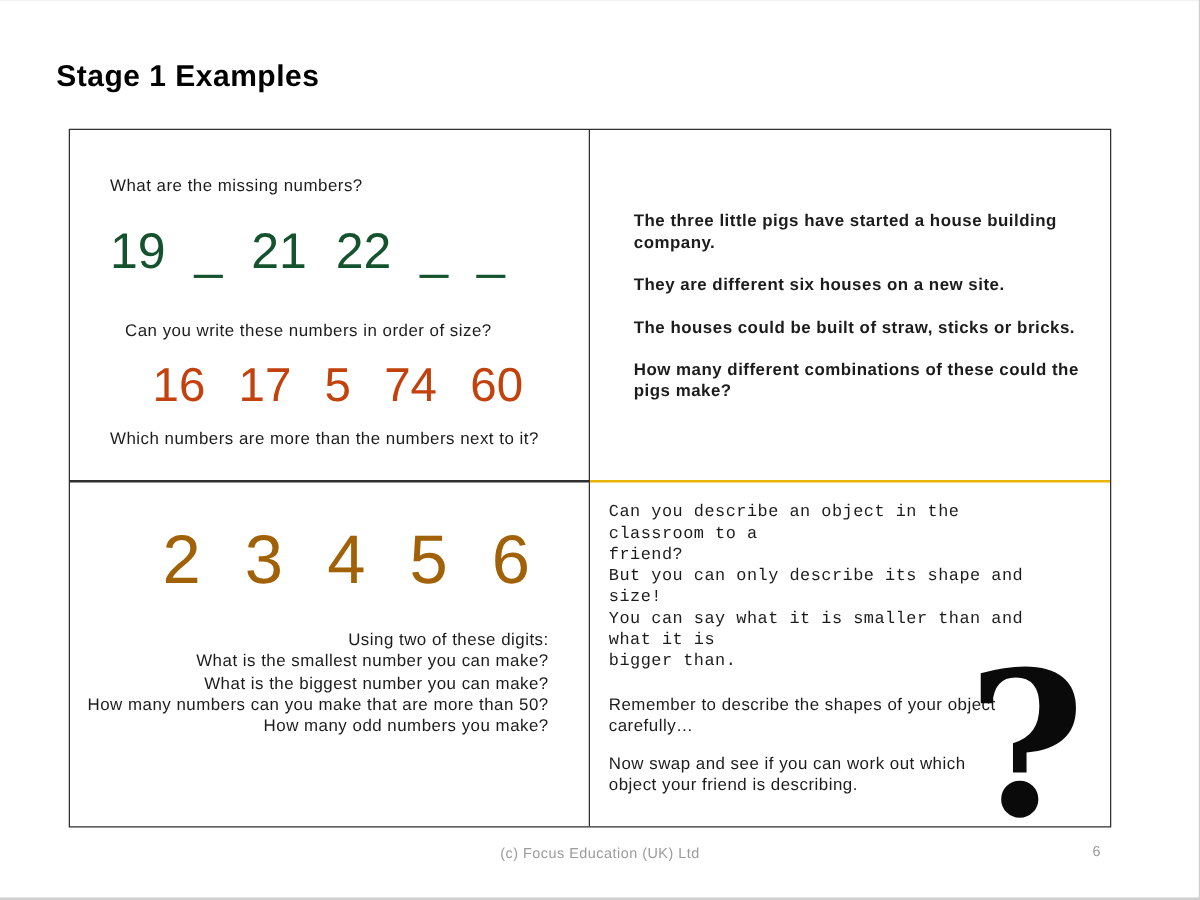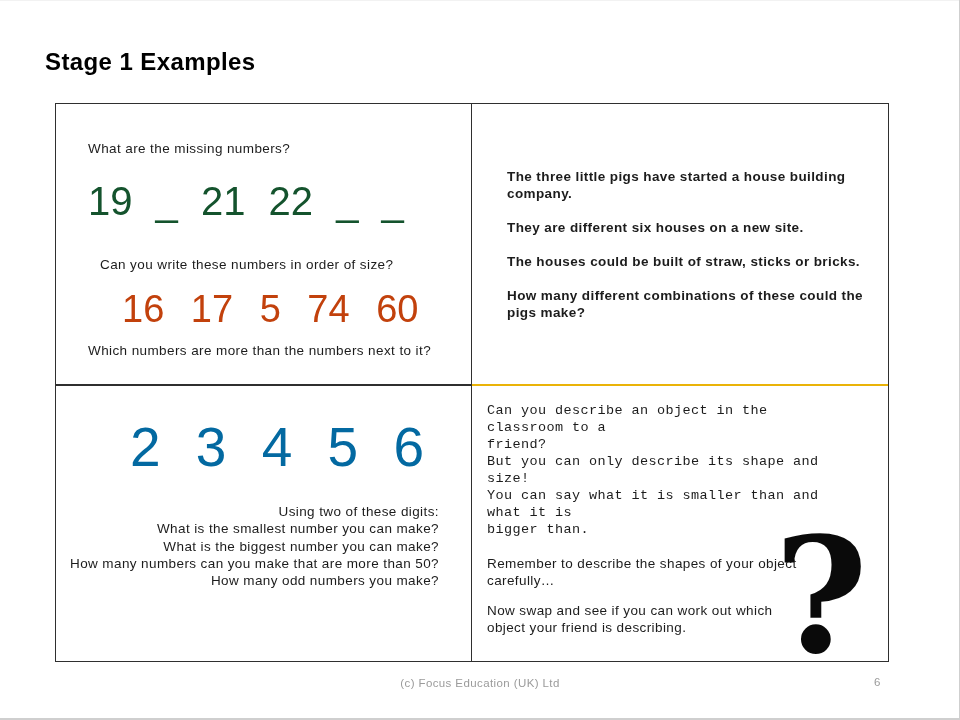--- a/index.html
+++ b/index.html
@@ -63,21 +63,21 @@
   }
   .tl-q3 { position: absolute; left: 32px; top: 238px; white-space: nowrap; }
 
   
   .tr-text { position: absolute; left: 35px; top: 64px; width: 378px; }
 
   
   .bl-digits {
     position: absolute; left: 74px; top: 34px;
     font-size: 55px; line-height: 1; word-spacing: 20px;
-    white-space: nowrap; color: #0369a1;
+    white-space: nowrap; color: #a16207;
   }
   .bl-text { position: absolute; left: 14px; top: 117px; }
   .bl-text .q { line-height: 17.3px; text-align: right; }
 
   
   .br-text { position: absolute; left: 15px; top: 16px; width: 362px; }
   .br-text .b1 { margin: 0 0 17px 0; font-family: Liberation Mono, monospace; }
   .br-text .b2 { margin: 0 0 13px 0; }
   .br-text .b3 { margin: 0; }
   .br-qmark {

